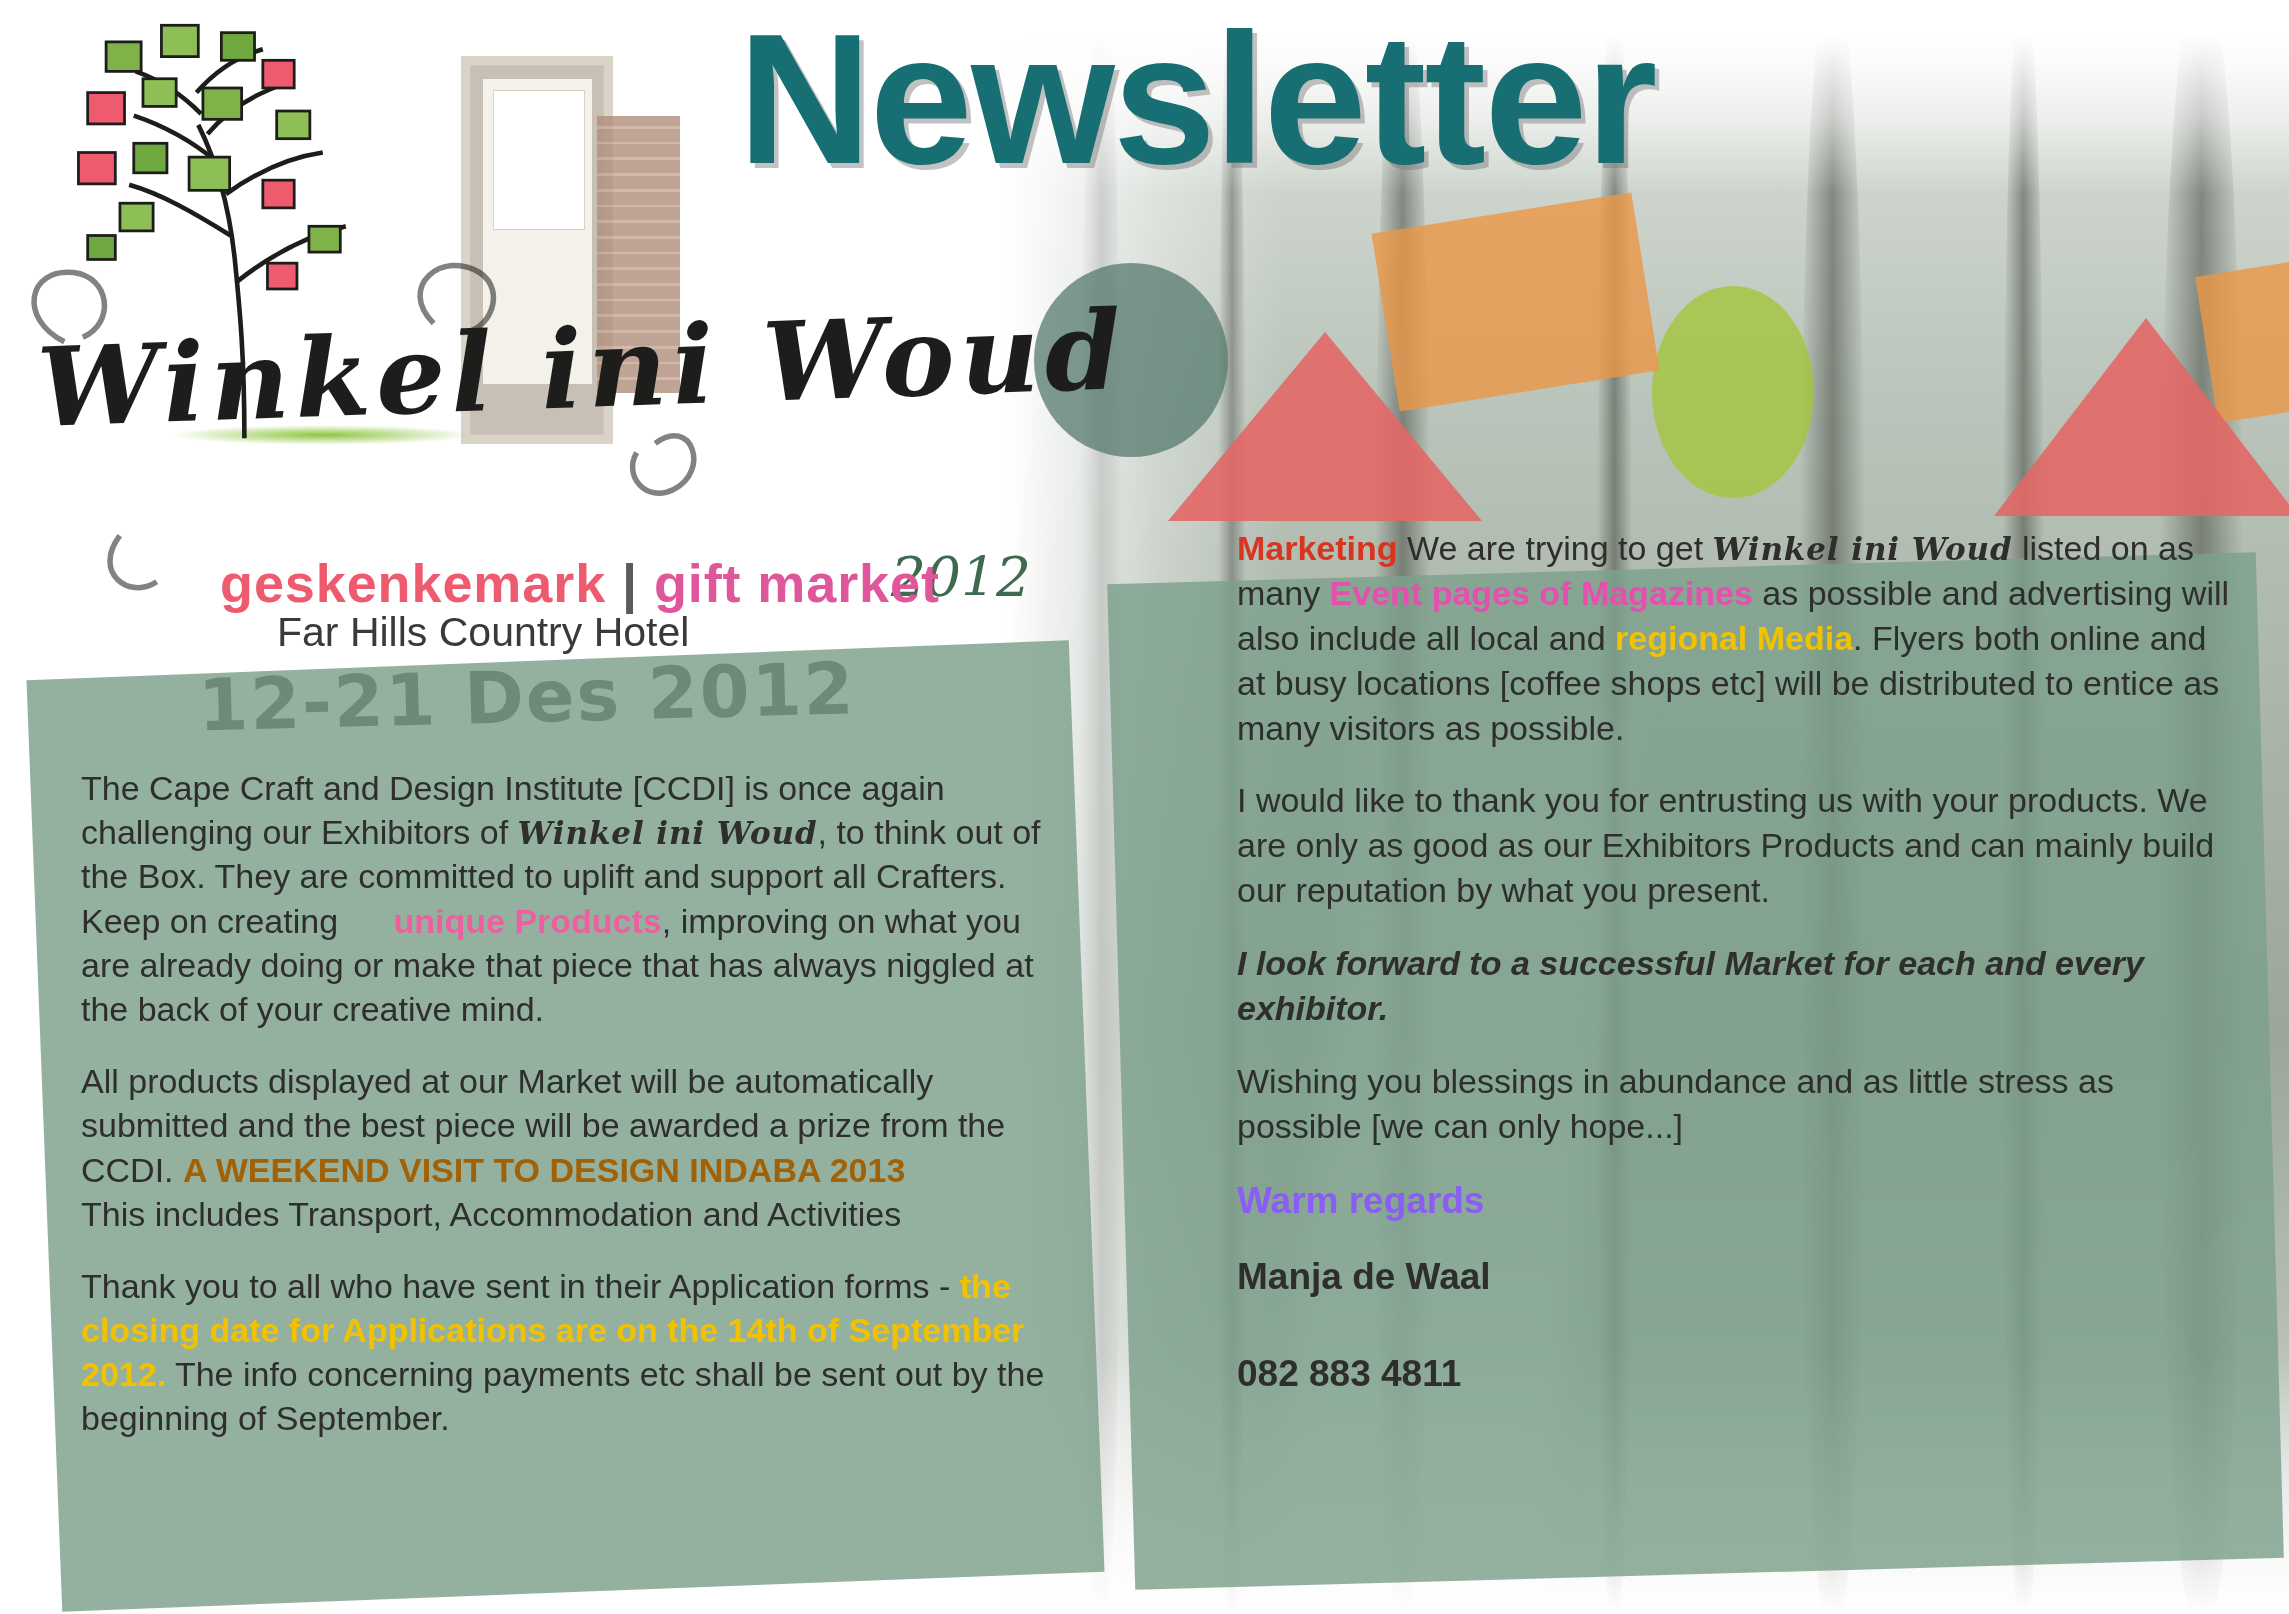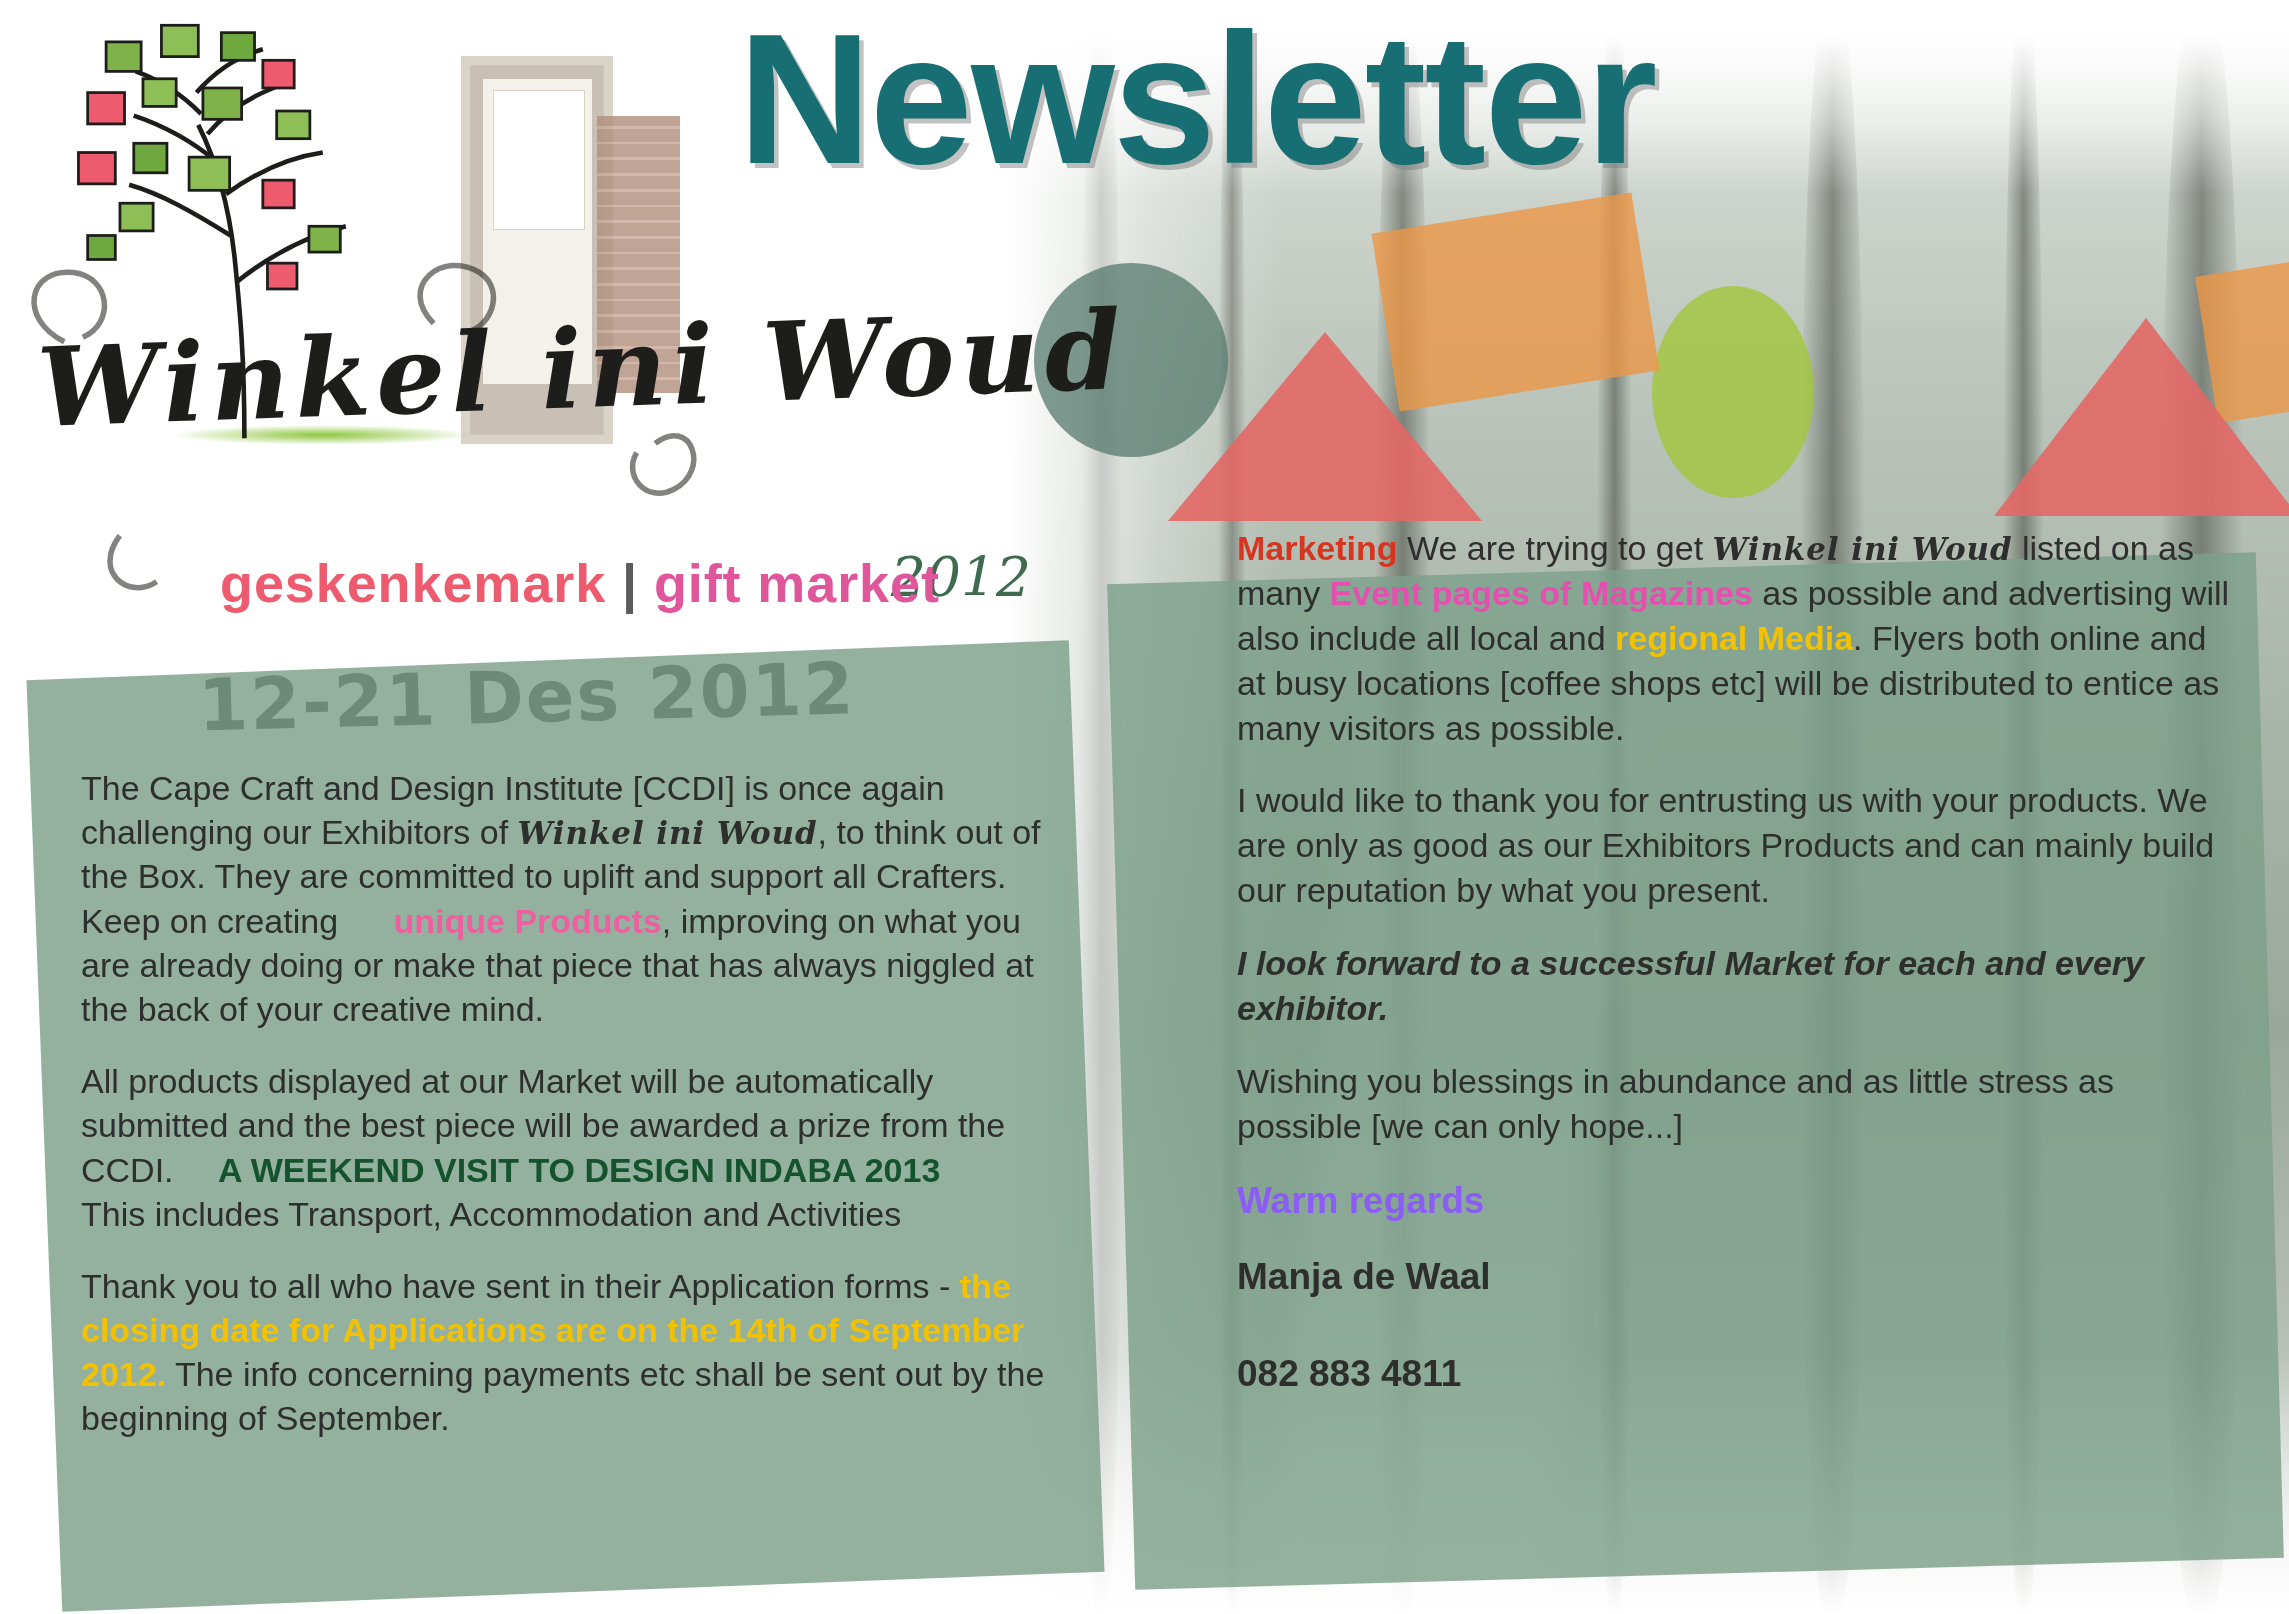--- a/index.html
+++ b/index.html
@@ -112,21 +112,21 @@
   .col-right{
     position:absolute;left:1237px;top:526px;width:1006px;
     font-size:34px;line-height:1.32;color:#2e2e2c;
   }
   .col-left p, .col-right p{margin:0 0 28px 0;}
   .script-inline{
     font-family:"DejaVu Serif", serif;font-style:italic;font-weight:bold;
     font-size:31px;letter-spacing:0.9px;
   }
   .pinkb{color:#ef5fa0;font-weight:bold;margin-left:46px;}
-  .limeb{color:#14532d;font-weight:bold;margin-left:35px;}
+  .limeb{color:#a16207;font-weight:bold;}
   .ital{}
   .yellowb{color:#f2c200;font-weight:bold;}
   .red-head{color:#d7351f;font-weight:bold;}
   .magb{color:#e64fb0;font-weight:bold;}
   .bold-ital{font-weight:bold;font-style:italic;}
   .warm{color:#8b5cf6;font-weight:bold;font-size:37px;}
   .sign{font-weight:bold;font-size:37px;color:#2e2e2c;line-height:1.3;}
 
   
   .orn{position:absolute;border-radius:50%;}
@@ -211,20 +211,21 @@
   <div class="script-logo">
     <span>Winkel ini Woud</span>
   </div>
   <div class="year2012">2012</div>
 
   <div class="tagline">
     <span class="pink">geskenkemark</span>
     <span class="grey">|</span>
     <span class="mag">gift market</span>
   </div>
+  <div class="hotel">Far Hills Country Hotel</div>
   <div class="dates">12-21 Des 2012</div>
 
   <div class="panel panel-left"></div>
   <div class="panel panel-right"></div>
 
   <div class="col-left">
     <p>
       <span>The Cape Craft and Design Institute [CCDI] is once again challenging our Exhibitors of </span><span class="script-inline">Winkel ini Woud</span><span>, to think out of the Box. They are committed to uplift and support all Crafters. Keep on creating </span><span class="pinkb">unique Products</span><span>, improving on what you are already doing or make that piece that has always niggled at the back of your creative mind.</span>
     </p>
     <p>

